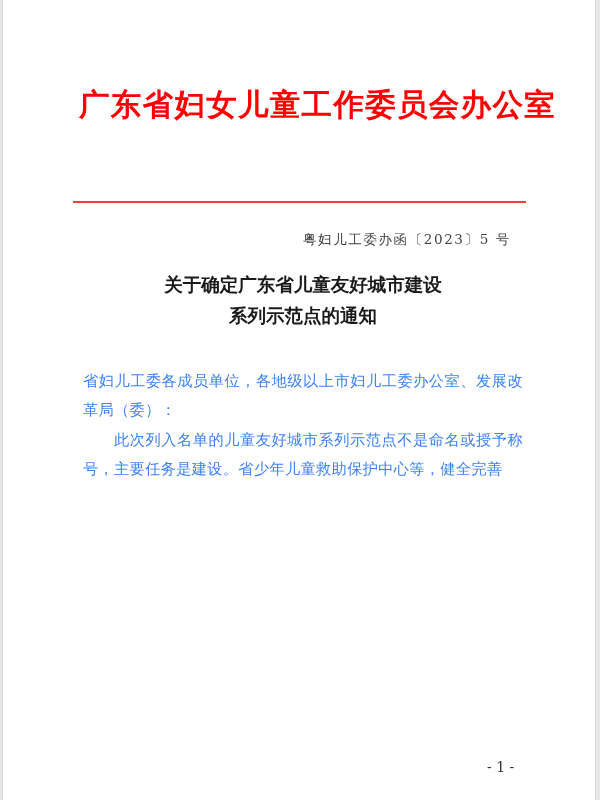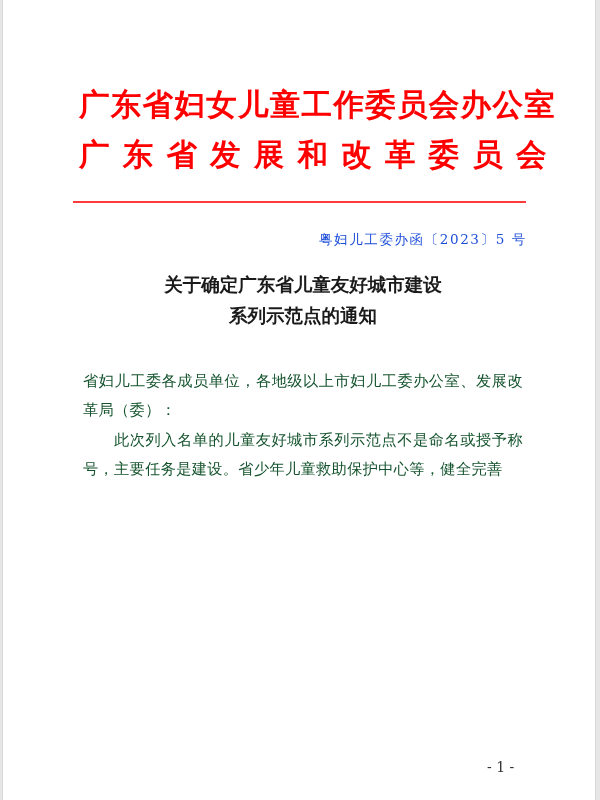--- a/index.html
+++ b/index.html
@@ -53,25 +53,25 @@
     .red-rule {
       position: absolute;
       left: 70px;
       top: 201px;
       width: 453px;
       height: 2px;
       background: #ff3b3b;
     }
     .doc-number {
       position: absolute;
-      left: 316px;
+      left: 300px;
       top: 231px;
       font-family: "DejaVu Serif", "Liberation Serif", serif;
       font-size: 13.5px;
-      color: #1d4ed8;
+      color: #404040;
       letter-spacing: 1.6px;
       white-space: nowrap;
     }
     .title {
       position: absolute;
       left: 0;
       width: 600px;
       text-align: center;
       font-family: "DejaVu Serif", "Liberation Serif", serif;
       font-weight: bold;
@@ -83,21 +83,21 @@
     .title.t1 { top: 276px; }
     .title.t2 { top: 307px; }
     .body-text {
       position: absolute;
       left: 80px;
       top: 367px;
       width: 440px;
       font-family: "DejaVu Serif", "Liberation Serif", serif;
       font-size: 15.2px;
       line-height: 29.4px;
-      color: #14532d;
+      color: #3b82f6;
       letter-spacing: 0.35px;
     }
     .body-text p {
       margin: 0;
       text-align: justify;
       text-align-last: left;
     }
     .body-text p.indent {
       text-indent: 31px;
     }
@@ -113,21 +113,20 @@
   </style>
 </head>
 <body>
 
 <div class="edge-left"></div>
 <div class="edge-right"></div>
 
 <div class="page">
 
   <div class="header-line l1">广东省妇女儿童工作委员会办公室</div>
-  <div class="header-line l2">广东省发展和改革委员会</div>
 
   <div class="red-rule"></div>
 
   <div class="doc-number">粤妇儿工委办函〔2023〕5 号</div>
 
   <div class="title t1">关于确定广东省儿童友好城市建设</div>
   <div class="title t2">系列示范点的通知</div>
 
   <div class="body-text">
     <p>省妇儿工委各成员单位，各地级以上市妇儿工委办公室、发展改革局（委）：</p>

